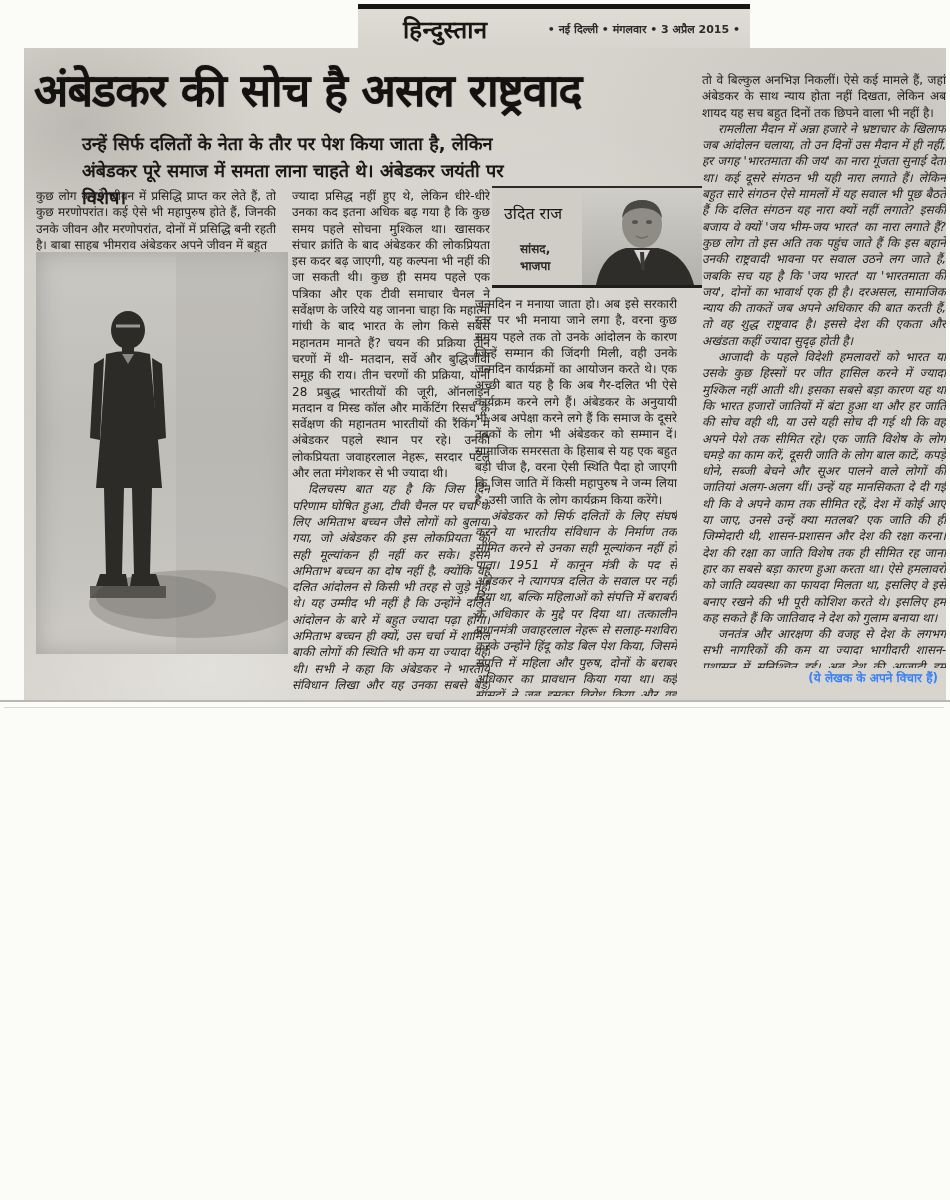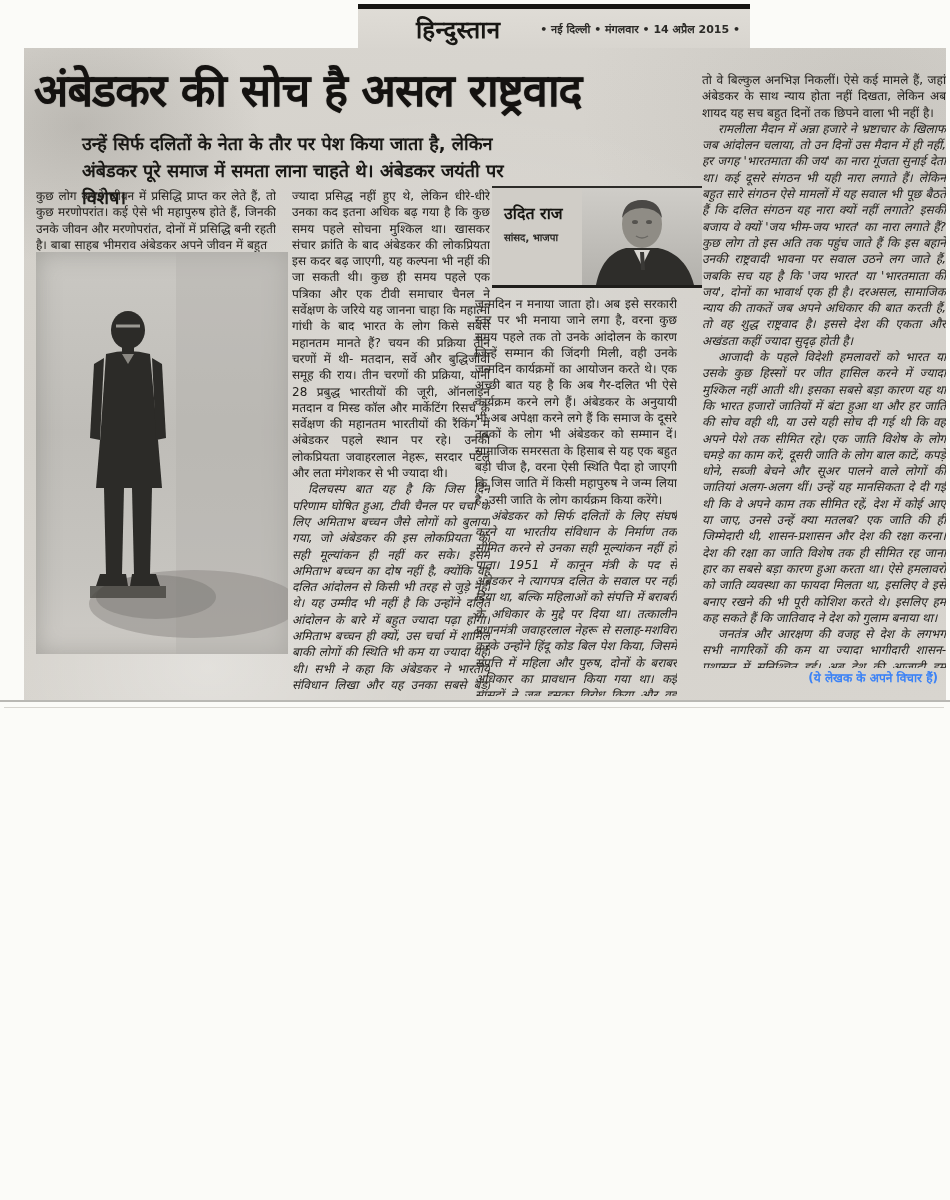--- a/index.html
+++ b/index.html
@@ -11,21 +11,21 @@
   }
   
   .scan-line-1{position:absolute;left:0;top:700px;width:950px;height:2px;background:#a9a7a2;opacity:.8;}
   .scan-line-2{position:absolute;left:4px;top:707px;width:940px;height:1px;background:#d7d5d0;}
   
   .masthead{
     position:absolute;left:358px;top:4px;width:392px;height:44px;
     background:linear-gradient(180deg,#dfdcd6,#d8d5cf);
     border-top:5px solid #171614;
     display:flex;align-items:center;justify-content:space-between;
-    box-sizing:border-box;padding:0 10px 0 58px;
+    box-sizing:border-box;padding:0 10px 0 45px;
   }
   .masthead-title{font-size:24px;font-weight:bold;color:#181714;letter-spacing:.5px;}
   .masthead-date{font-size:11px;font-weight:bold;color:#2b2a27;white-space:nowrap;}
   
   .clipping{
     position:absolute;left:24px;top:48px;width:922px;height:652px;
     background:
       radial-gradient(ellipse 260px 200px at 6% 12%, rgba(105,103,97,.25), transparent 70%),
       radial-gradient(ellipse 420px 320px at 92% 8%, rgba(125,123,117,.14), transparent 70%),
       radial-gradient(ellipse 560px 420px at 48% 55%, rgba(255,255,255,.20), transparent 72%),
@@ -42,22 +42,22 @@
     position:absolute;left:34px;top:130px;width:436px;
     font-size:18px;font-weight:bold;line-height:27px;color:#191815;margin-left:48px;
   }
   
   .author-box{
     position:absolute;left:492px;top:186px;width:210px;height:102px;
     border-top:2px solid #2c2b28;border-bottom:3px solid #1f1e1b;
     background:#d0cdc7;display:flex;box-sizing:border-box;
   }
   .author-meta{flex:1;padding:14px 4px 0 12px;}
-  .author-name{font-size:16px;font-weight:bold;color:#161511;margin:0 0 6px 0;}
-  .author-title{font-size:10px;font-weight:bold;color:#2a2926;margin:0;}
+  .author-name{font-size:16px;font-weight:normal;color:#161511;margin:0 0 6px 0;}
+  .author-title{font-size:12px;font-weight:bold;color:#2a2926;margin:16px;}
   .author-photo{width:120px;height:97px;overflow:hidden;}
   
   .bodytext{font-size:12px;line-height:16.3px;text-align:justify;color:#23211d;}
   .bodytext p{margin:0;}
   .bodytext p.indent{text-indent:16px;font-style:italic;}
   .col1{position:absolute;left:36px;top:188px;width:240px;height:68px;overflow:hidden;}
   .col2{position:absolute;left:292px;top:188px;width:198px;height:504px;overflow:hidden;}
   .col3{position:absolute;left:475px;top:296px;width:202px;height:400px;overflow:hidden;}
   .col4{position:absolute;left:702px;top:72px;width:244px;height:622px;}
   .col4-inner{height:596px;overflow:hidden;}
@@ -67,21 +67,21 @@
     position:absolute;left:36px;top:252px;width:252px;height:402px;
     background:linear-gradient(180deg,#cac8c3 0%,#bfbdb8 45%,#c6c4bf 80%,#cecbc6 100%);
     box-shadow:inset 0 0 24px rgba(90,88,84,.35);
   }
 </style>
 </head>
 <body>
 
 <div class="masthead">
   <span class="masthead-title">हिन्दुस्तान</span>
-  <span class="masthead-date">• नई दिल्ली • मंगलवार • 14 अप्रैल 2015 •</span>
+  <span class="masthead-date">• नई दिल्ली • मंगलवार • 3 अप्रैल 2015 •</span>
 </div>
 
 <div class="clipping"></div>
 
 <div class="headline">अंबेडकर की सोच है असल राष्ट्रवाद</div>
 <div class="standfirst">उन्हें सिर्फ दलितों के नेता के तौर पर पेश किया जाता है, लेकिन अंबेडकर पूरे समाज में समता लाना चाहते थे। अंबेडकर जयंती पर विशेष।</div>
 
 <div class="author-box">
   <div class="author-meta">
     <p class="author-name">उदित राज</p>

